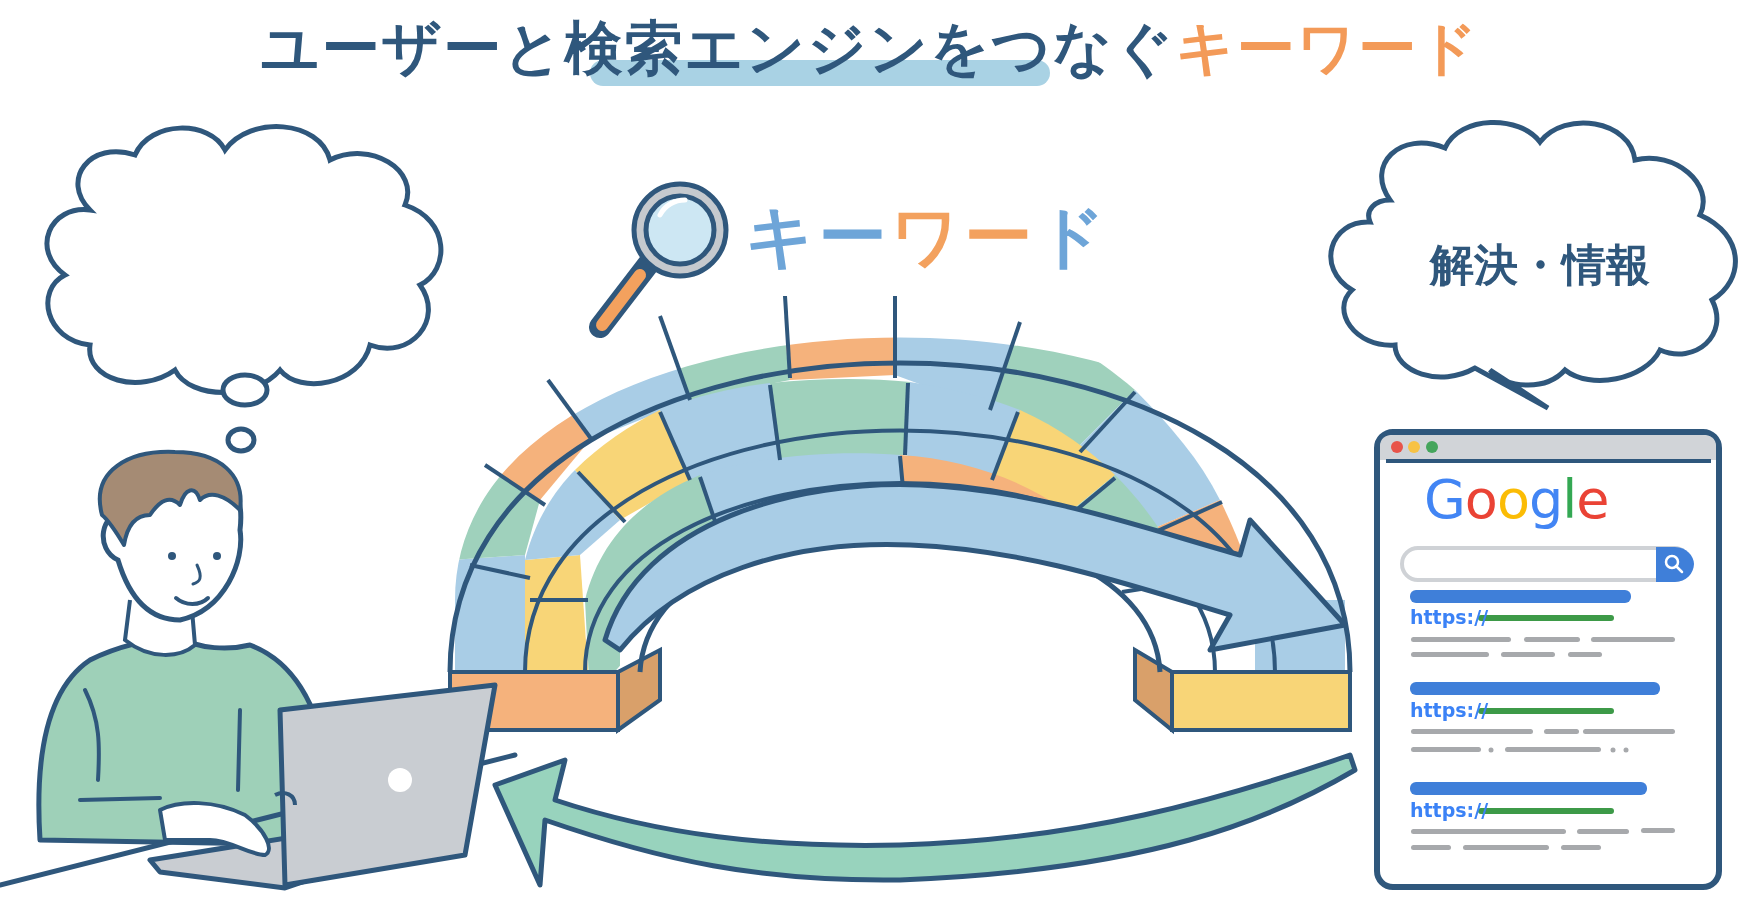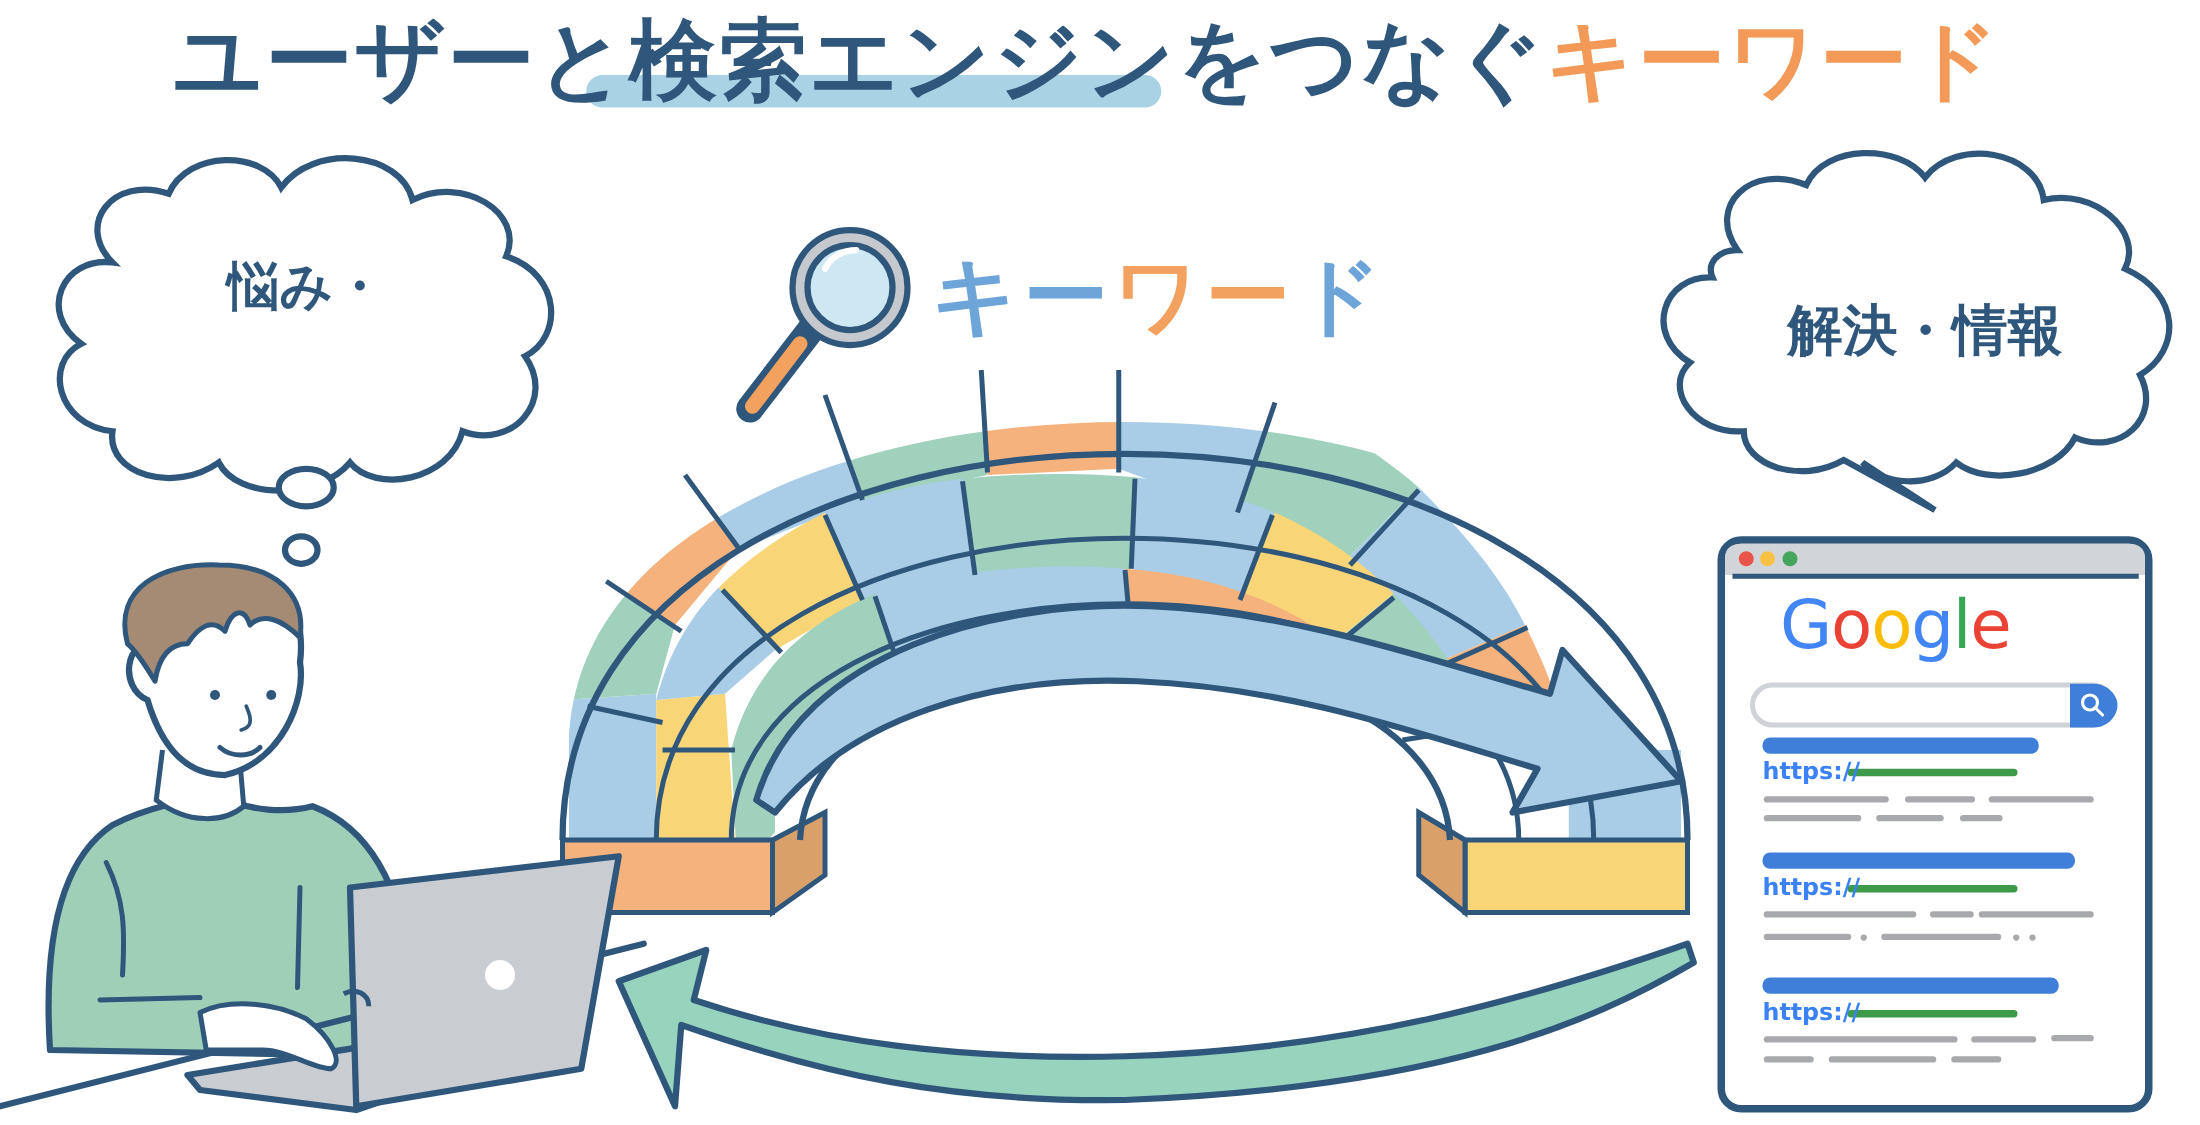--- a/index.html
+++ b/index.html
@@ -1,19 +1,19 @@
 <!DOCTYPE html>
 <html><head>
 <meta charset="utf-8">
 <style>
   html,body{margin:0;padding:0;background:#ffffff;}
   body{width:1760px;height:900px;position:relative;overflow:hidden;font-family:"DejaVu Sans","Liberation Sans",sans-serif;}
   .abs{position:absolute;}
   .title{left:0;top:0;width:1760px;height:100px;text-align:center;}
-  .title-inner{display:inline-block;position:relative;font-size:70px;font-weight:bold;line-height:96px;letter-spacing:2px;color:#2f577c;margin-left:-20px;}
+  .title-inner{display:inline-block;position:relative;font-size:58px;font-weight:bold;line-height:96px;letter-spacing:2px;color:#2f577c;margin-left:-20px;}
   .title-underline{position:absolute;left:330px;top:60px;width:460px;height:26px;background:#a9d2e4;border-radius:14px;z-index:0;}
   .title-text{position:relative;z-index:1;}
   .title-accent{color:#f39a58;}
   .bubble-text{color:#2f577c;font-weight:bold;text-align:center;}
   .kw-label{font-size:68px;font-weight:bold;letter-spacing:4px;}
   .kw-blue{color:#6ea5d8;}
   .kw-orange{color:#f3a15e;}
   svg{position:absolute;left:0;top:0;}
   .https{color:#3b82f6;font-weight:bold;font-size:19px;font-family:"DejaVu Sans",sans-serif;}
   .google-logo{font-size:54px;font-family:"DejaVu Sans",sans-serif;letter-spacing:-1px;}
@@ -196,21 +196,20 @@
       <rect x="1577" y="829" width="52" height="5" rx="2.5"></rect>
       <rect x="1641" y="828" width="34" height="5" rx="2.5"></rect>
       <rect x="1411" y="845" width="40" height="5" rx="2.5"></rect>
       <rect x="1463" y="845" width="86" height="5" rx="2.5"></rect>
       <rect x="1561" y="845" width="40" height="5" rx="2.5"></rect>
     </g>
   </g>
 </svg>
 
 <div class="abs bubble-text" style="left:70px;top:195px;width:350px;font-size:42px;line-height:68px;">
-  <div>悩み・</div>
 </div>
 
 <div class="abs bubble-text" style="left:1360px;top:235px;width:360px;font-size:44px;line-height:60px;">解決・情報</div>
 
 <div class="abs kw-label" style="left:745px;top:192px;height:80px;">
   <span class="kw-blue">キ</span><span class="kw-blue">ー</span><span class="kw-orange">ワ</span><span class="kw-orange">ー</span><span class="kw-blue">ド</span>
 </div>
 
 <div class="abs google-logo" style="left:1424px;top:468px;">
   <span style="color:#4285f4">G</span><span style="color:#ea4335">o</span><span style="color:#fbbc05">o</span><span style="color:#4285f4">g</span><span style="color:#34a853">l</span><span style="color:#ea4335">e</span>

